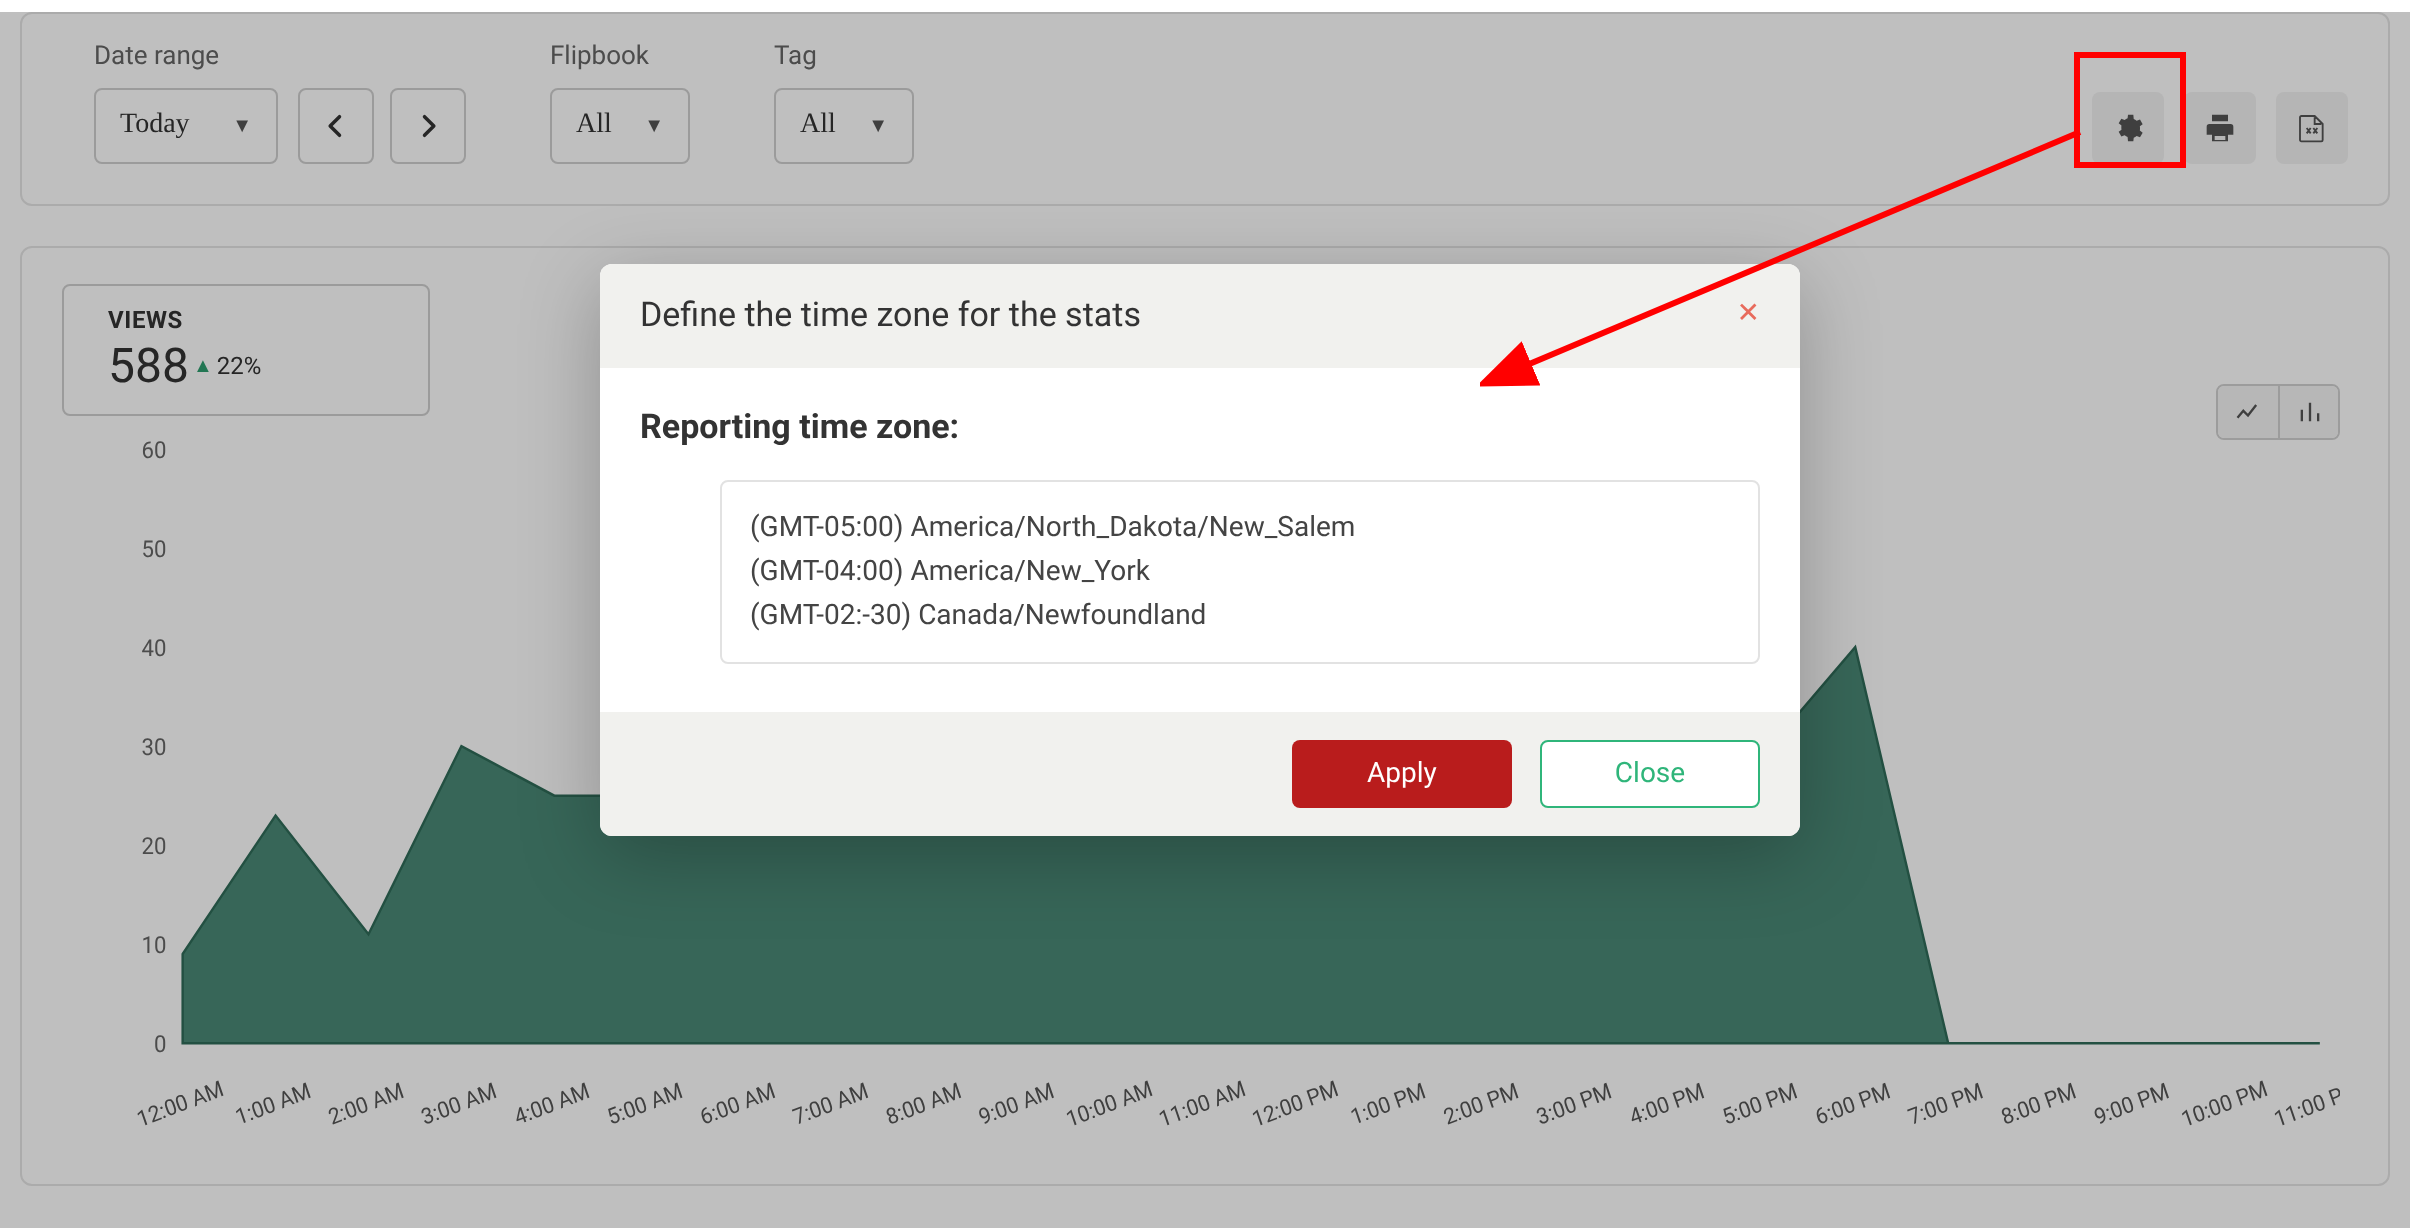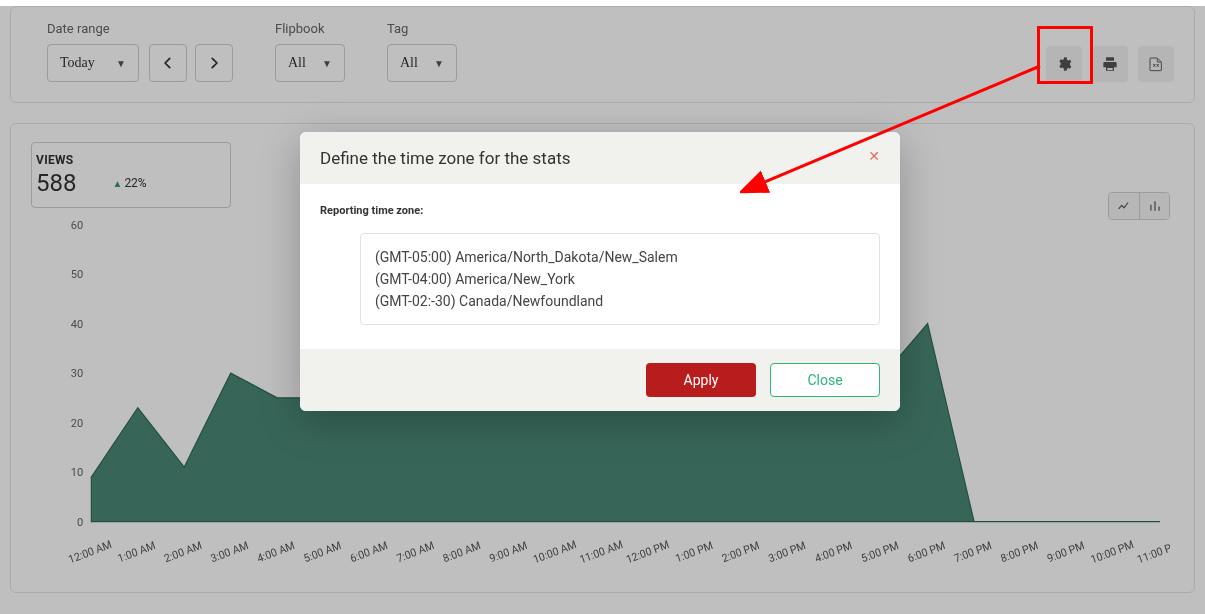--- a/index.html
+++ b/index.html
@@ -99,26 +99,26 @@
     border: 1px solid #e4e4e4;
     border-radius: 6px;
     margin: 0 10px;
     padding: 18px 20px 0 20px;
     position: relative;
     height: 470px;
   }
   .stat-card {
     border: 1px solid #cfcfcf;
     border-radius:4px;
-    padding: 10px 4px;
-    width: 200px;
+    padding: 10px 22px;
+    width: 184px;
     background:#fff;
   }
   .stat-title { font-size:12px; font-weight:700; color:#333; letter-spacing:0.3px; }
-  .stat-row { display:flex; align-items:center; gap:36px; margin-top:2px;}
+  .stat-row { display:flex; align-items:center; gap:2px; margin-top:2px;}
   .stat-value { font-size:24px; font-weight:400; }
   .stat-change { font-size:12px; color:#333; display:flex; align-items:center; gap:2px; }
   .stat-change .up { color:#2e9e6f; font-size:10px; }
   .chart-toggle {
     position:absolute; top:68px; right:24px;
     display:flex; gap:0;
     border:1px solid #d0d0d0; border-radius:4px; overflow:hidden;
   }
   .chart-toggle .tbtn { width:30px; height:26px; display:flex; align-items:center; justify-content:center; background:#f5f5f5; cursor:pointer;}
   .chart-toggle .tbtn + .tbtn { border-left:1px solid #d0d0d0;}
@@ -142,21 +142,21 @@
   }
   .modal-header {
     background:#f1f1ee;
     padding:16px 20px;
     font-size:17px;
     color:#333;
     display:flex; justify-content:space-between; 
   }
   .modal-close { color:#e86b5c; cursor:pointer; font-size:14px; font-weight:300; }
   .modal-body { padding: 20px 20px 24px 20px; background:#fff;}
-  .modal-label { font-size:11px; font-weight:700; color:#333; margin-bottom:10px; display:block;}
+  .modal-label { font-size:17px; font-weight:700; color:#333; margin-bottom:10px; display:block;}
   .modal-input {
     width:100%;
     border:1px solid #d9d9d9;
     border-radius:4px;
     padding:10px 12px;
     font-size:14px;
     outline:none;
   }
   .options-box {
     margin-top:16px;

